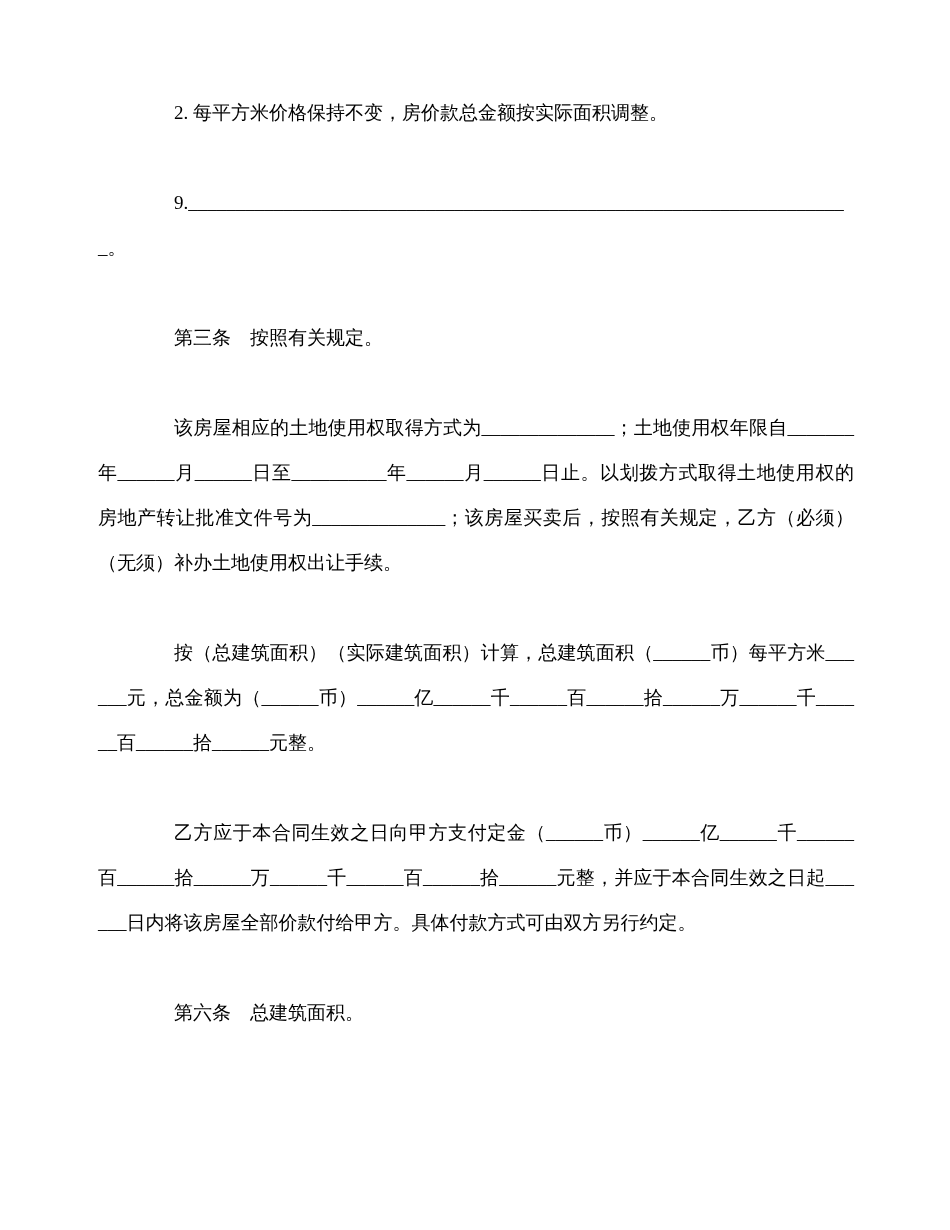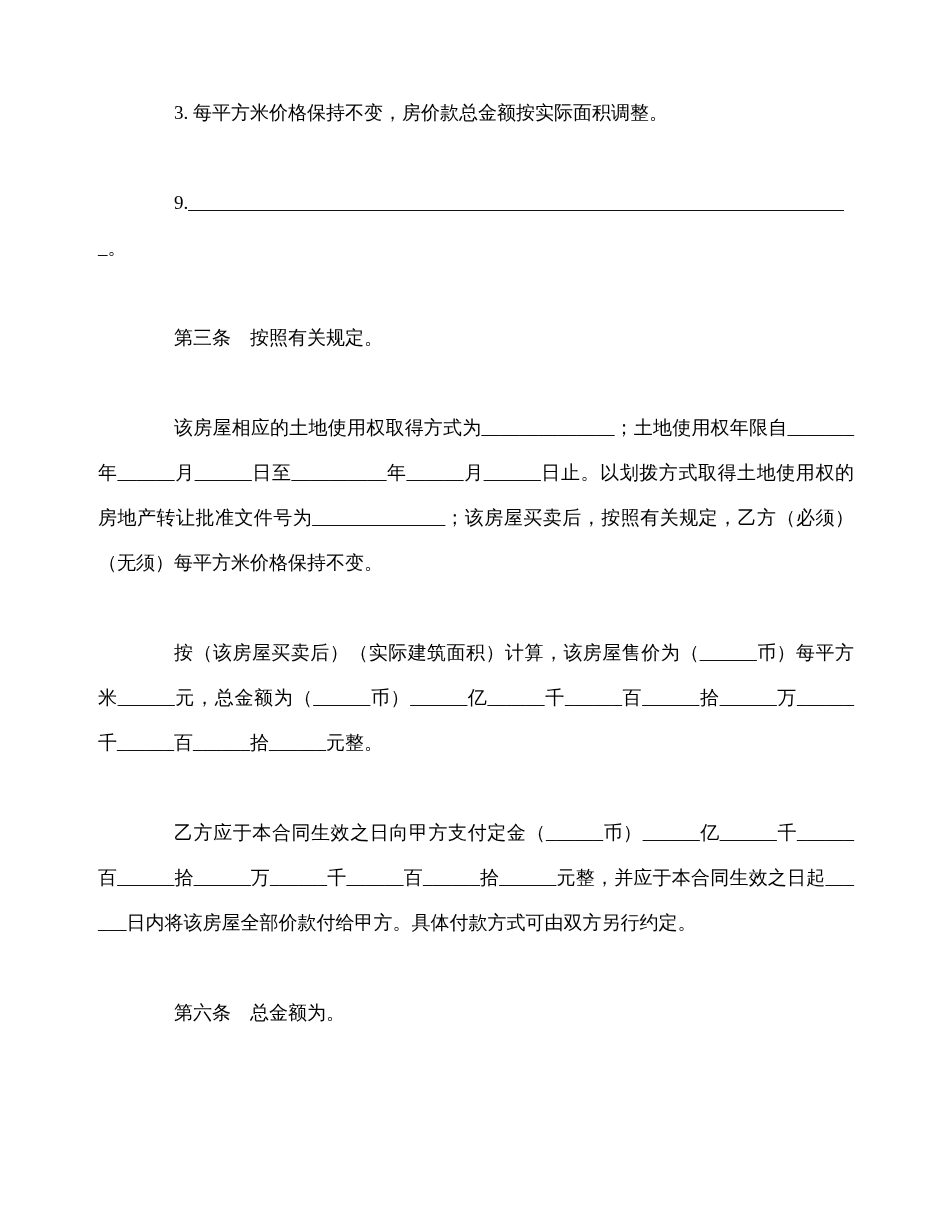--- a/index.html
+++ b/index.html
@@ -30,20 +30,20 @@
     text-indent: 76px;
   }
   .para:last-child {
     margin-bottom: 0;
   }
 </style>
 </head>
 <body>
 
 <div class="page">
-  <p class="para indent">3. 每平方米价格保持不变，房价款总金额按实际面积调整。</p>
+  <p class="para indent">2. 每平方米价格保持不变，房价款总金额按实际面积调整。</p>
   <p class="para indent">9.______________________________________________________________________。</p>
   <p class="para indent">第三条　按照有关规定。</p>
-  <p class="para indent">该房屋相应的土地使用权取得方式为______________；土地使用权年限自_______年______月______日至__________年______月______日止。以划拨方式取得土地使用权的房地产转让批准文件号为______________；该房屋买卖后，按照有关规定，乙方（必须）（无须）每平方米价格保持不变。</p>
-  <p class="para indent">按（该房屋买卖后）（实际建筑面积）计算，该房屋售价为（______币）每平方米______元，总金额为（______币）______亿______千______百______拾______万______千______百______拾______元整。</p>
+  <p class="para indent">该房屋相应的土地使用权取得方式为______________；土地使用权年限自_______年______月______日至__________年______月______日止。以划拨方式取得土地使用权的房地产转让批准文件号为______________；该房屋买卖后，按照有关规定，乙方（必须）（无须）补办土地使用权出让手续。</p>
+  <p class="para indent">按（总建筑面积）（实际建筑面积）计算，总建筑面积（______币）每平方米______元，总金额为（______币）______亿______千______百______拾______万______千______百______拾______元整。</p>
   <p class="para indent">乙方应于本合同生效之日向甲方支付定金（______币）______亿______千______百______拾______万______千______百______拾______元整，并应于本合同生效之日起______日内将该房屋全部价款付给甲方。具体付款方式可由双方另行约定。</p>
-  <p class="para indent">第六条　总金额为。</p>
+  <p class="para indent">第六条　总建筑面积。</p>
 </div>
 
 </body></html>

